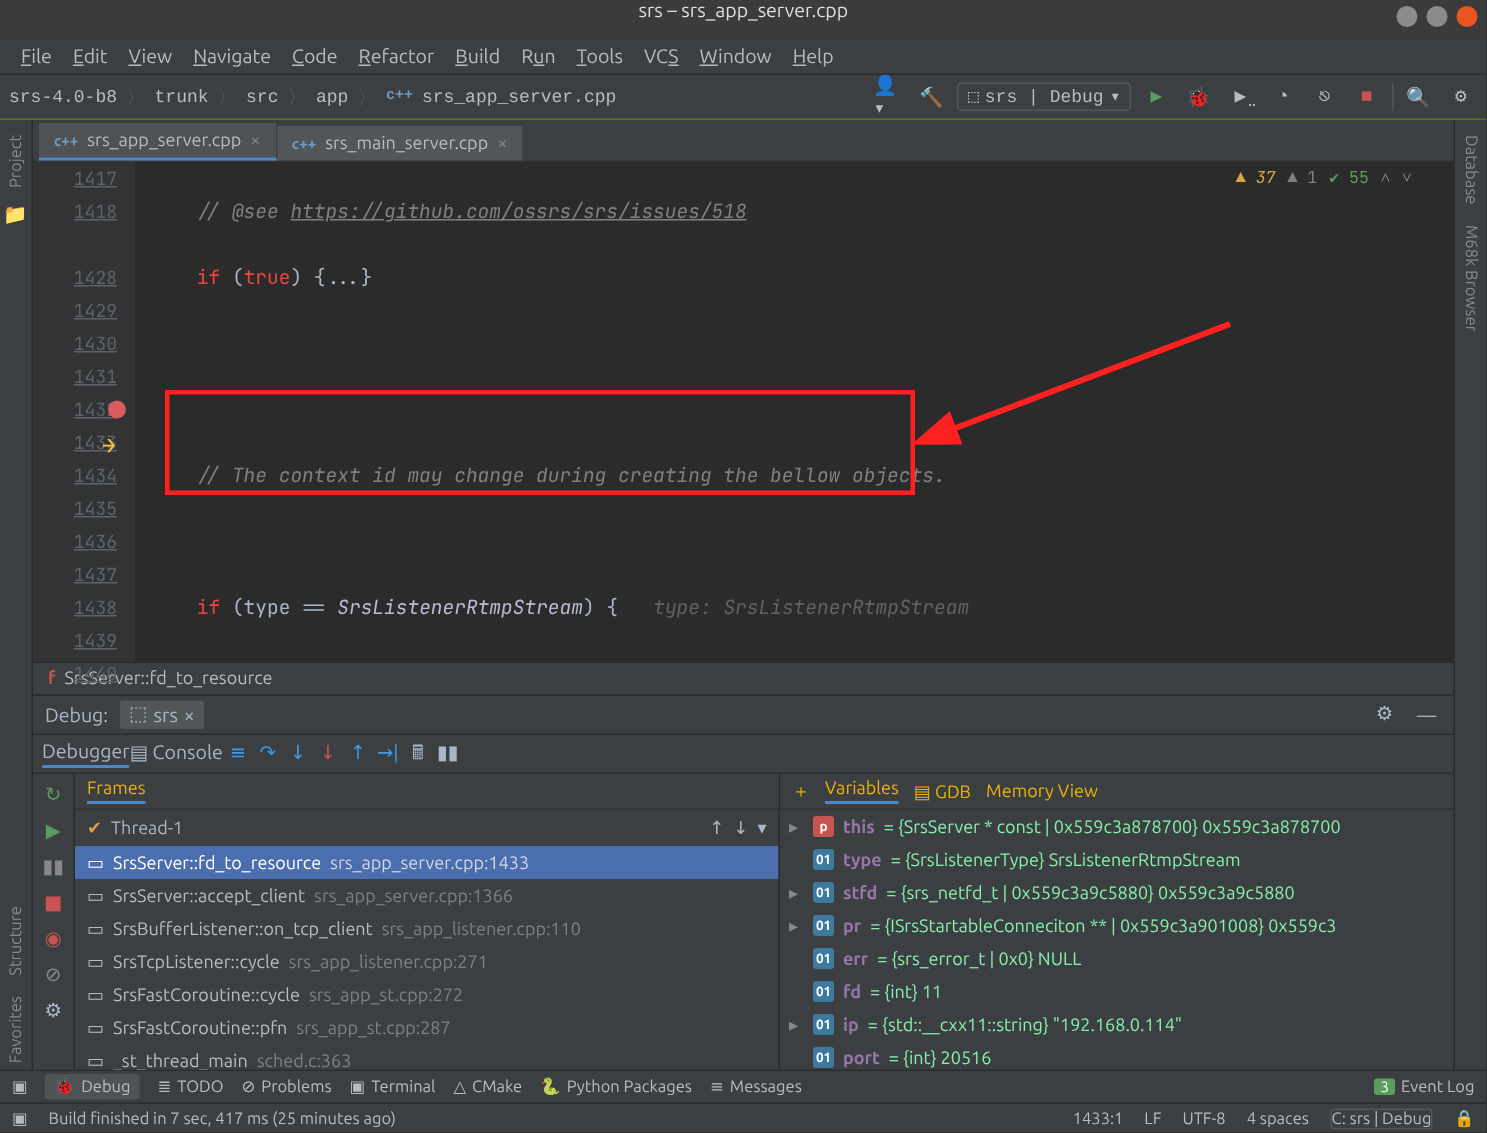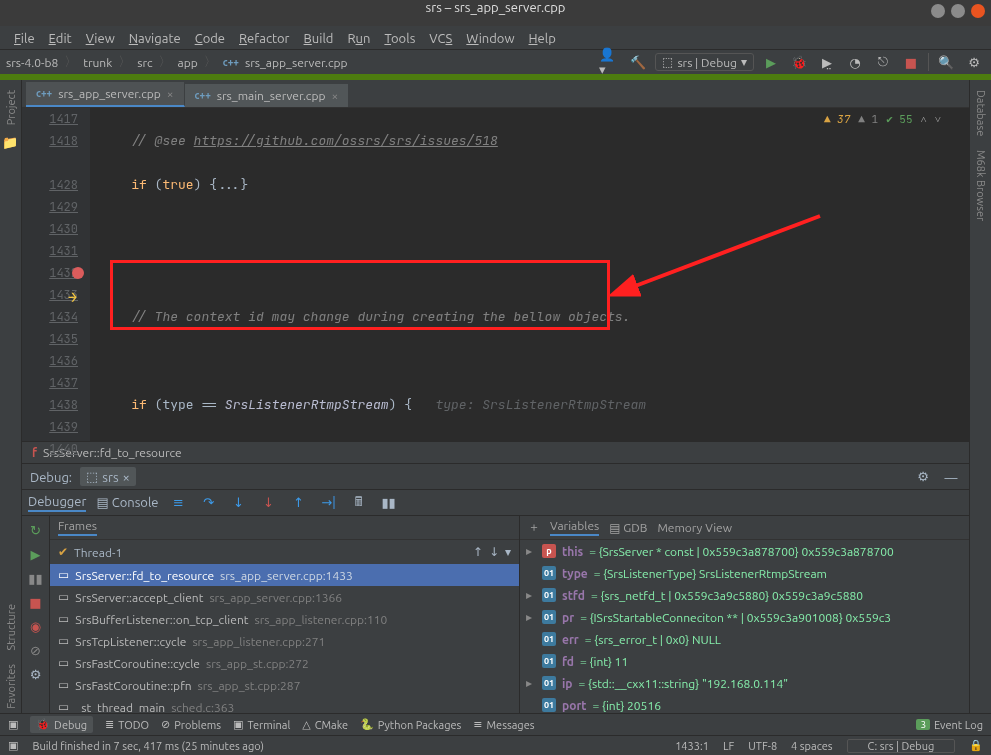--- a/index.html
+++ b/index.html
@@ -52,21 +52,22 @@
 .menubar span u { text-decoration: underline; }
 
 
 .toolbar {
   height: 30px;
   background: #3c3f41;
   display: flex;
   align-items: center;
   padding: 0 6px;
   gap: 6px;
-  border-bottom: 6px solid #4d7c0f;
+  border-bottom: 1px solid #4d7c0f;
+  font-family: Liberation Mono, monospace;
 }
 .crumb-sep { color: #5a5a5a; }
 .crumb { color: #bbbbbb; font-size: 12px; }
 .toolbar-spacer { flex: 1; }
 .tb-btn {
   width: 22px; height: 22px;
   display: inline-flex; align-items: center; justify-content: center;
   color: #bbbbbb; cursor: pointer;
   border-radius: 3px;
 }
@@ -150,21 +151,21 @@
 .code-pane {
   flex: 1;
   font-size: 13px;
   line-height: 22px;
   white-space: pre;
   overflow: hidden;
   padding-left: 10px;
   position: relative;
 }
 .code-line { height: 22px; }
-.kw { color: #fdba74; }
+.kw { color: #ef4444; }
 .cm { color: #808080; font-style: italic; }
 .typ { color: #b9bcd1; font-style: italic; }
 .inlay { color: #606366; font-style: italic; }
 .redbox {
   position: absolute;
   border: 3px solid #ff2020;
   pointer-events: none;
 }
 .redarrow {
   position: absolute;
@@ -200,42 +201,42 @@
 }
 .debug-header {
   height: 26px;
   display: flex; align-items: center;
   padding: 0 8px; gap: 8px;
   border-bottom: 1px solid #2b2b2b;
 }
 .debug-tabs {
   height: 26px;
   display: flex; align-items: center;
-  padding: 0 6px; gap: 10px;
+  padding: 0 6px; 
   border-bottom: 1px solid #2b2b2b;
 }
 .dbg-btn { width: 20px; height: 20px; display: inline-flex; align-items: center; justify-content: center; cursor: pointer; }
 .debug-body { flex: 1; display: flex; min-height: 0; }
 .dbg-sidebar {
   width: 28px; background: #3c3f41;
   display: flex; flex-direction: column; gap: 4px;
   padding-top: 4px; align-items: center;
   border-right: 1px solid #2b2b2b;
 }
 .frames-panel {
   width: 470px;
   display: flex; flex-direction: column;
   border-right: 1px solid #2b2b2b;
   min-height: 0;
 }
 .panel-hdr {
   height: 24px; background: #3c3f41;
   display: flex; align-items: center;
   padding: 0 8px; gap: 10px;
-  font-size: 12px; color: #a3a3a3;
+  font-size: 12px; color: #eab308;
   border-bottom: 1px solid #323232;
 }
 .panel-hdr .sel { border-bottom: 2px solid #4a88c7; padding-bottom: 2px; }
 .thread-row {
   height: 24px; display: flex; align-items: center;
   padding: 0 8px; gap: 6px; font-size: 12px;
 }
 .frame-list { flex: 1; overflow: hidden; font-size: 12px; }
 .frame-item {
   height: 22px; display: flex; align-items: center;
@@ -281,21 +282,21 @@
 .statusbar {
   height: 20px;
   background: #3c3f41;
   display: flex; align-items: center;
   padding: 0 8px; gap: 14px;
   font-size: 11px; color: #bbbbbb;
   border-top: 1px solid #2b2b2b;
 }
 .statusbar .spacer { flex: 1; }
 .lock-icon { color: #888; }
-.vcs-box { border: 1px solid #555; border-radius: 2px; padding: 0 20px; }
+.vcs-box { border: 1px solid #555; border-radius: 2px; padding: 0 0; }
 </style>
 </head>
 <body>
 
 <div class="titlebar">
   <span>srs – srs_app_server.cpp</span>
   <div class="win-controls">
     <div class="win-btn win-min"></div>
     <div class="win-btn win-max"></div>
     <div class="win-btn win-close"></div>

